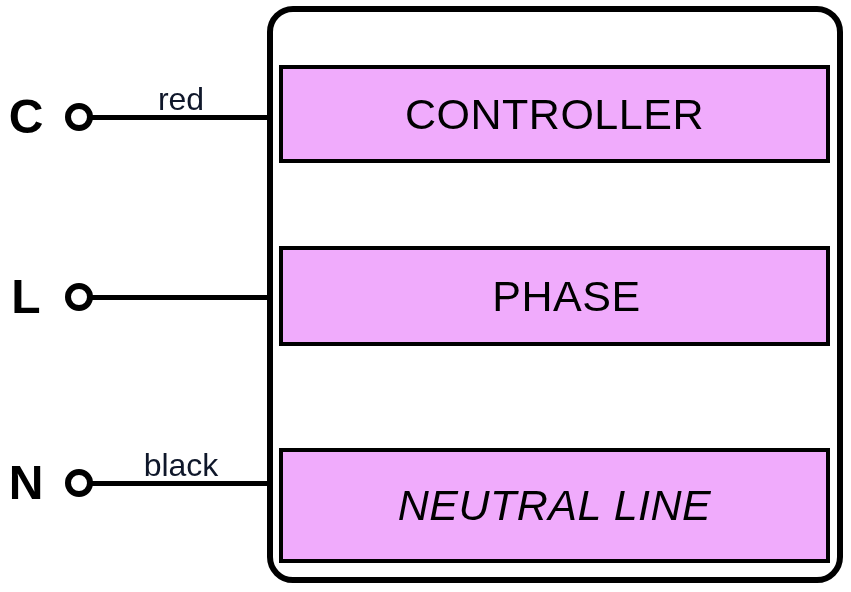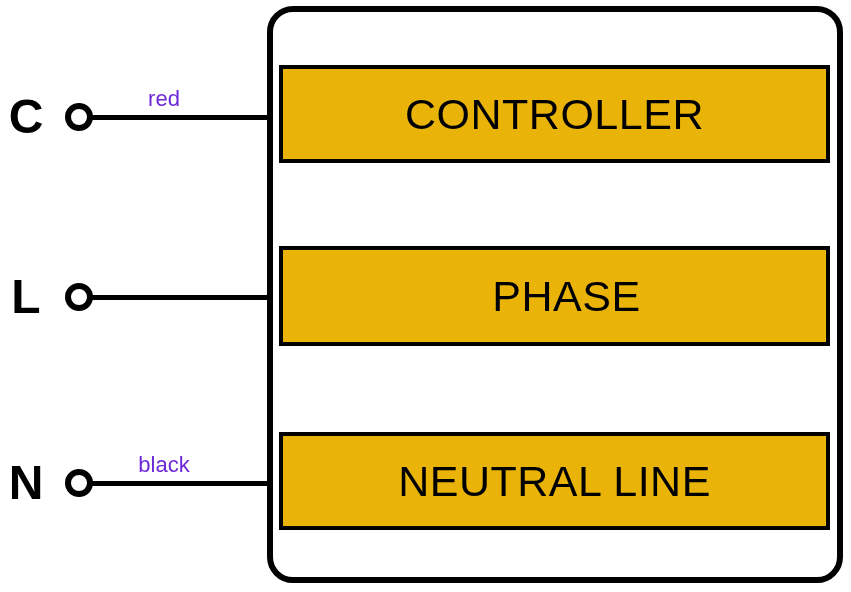--- a/index.html
+++ b/index.html
@@ -51,26 +51,26 @@
     width: 178px;
     height: 5px;
     background: #000000;
   }
   .wire.y0 { top: 115px; }
   .wire.y1 { top: 295px; }
   .wire.y2 { top: 481px; }
   
   .wire-label {
     position: absolute;
-    left: 80px;
+    left: 97px;
     width: 168px;
     text-align: center;
-    font-size: 22px;
+    font-size: 32px;
     line-height: 30px;
-    color: #6d28d9;
+    color: #0f172a;
   }
   .wire-label.y0 { top: 84px; }
   .wire-label.y1 { top: 264px; }
   .wire-label.y2 { top: 450px; }
   
   .enclosure {
     position: absolute;
     left: 267px;
     top: 6px;
     width: 576px;
@@ -80,31 +80,31 @@
     box-sizing: border-box;
     background: #ffffff;
   }
   
   .block {
     position: absolute;
     left: 279px;
     width: 551px;
     border: 4px solid #000000;
     box-sizing: border-box;
-    background: #eab308;
+    background: #f0abfc;
     display: flex;
     align-items: center;
     justify-content: center;
     font-size: 43px;
     color: #000000;
     letter-spacing: 0.5px;
   }
   .block.b0 { top: 65px;  height: 98px;  }
   .block.b1 { top: 246px; height: 100px; padding-left: 24px; }
-  .block.b2 { top: 432px; height: 98px;  }
+  .block.b2 { top: 448px; height: 115px; font-style: italic;  }
 </style>
 </head>
 <body>
 
 <div class="canvas">
 
   <div class="enclosure"></div>
 
   <div class="block b0">
     <span>CONTROLLER</span>

